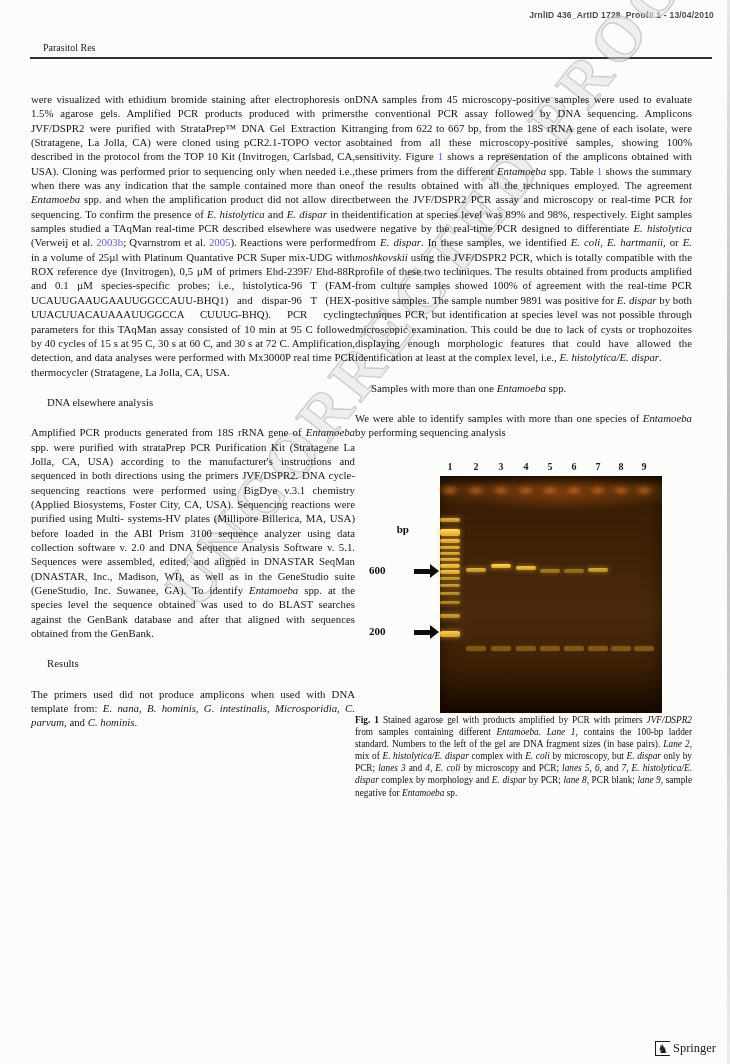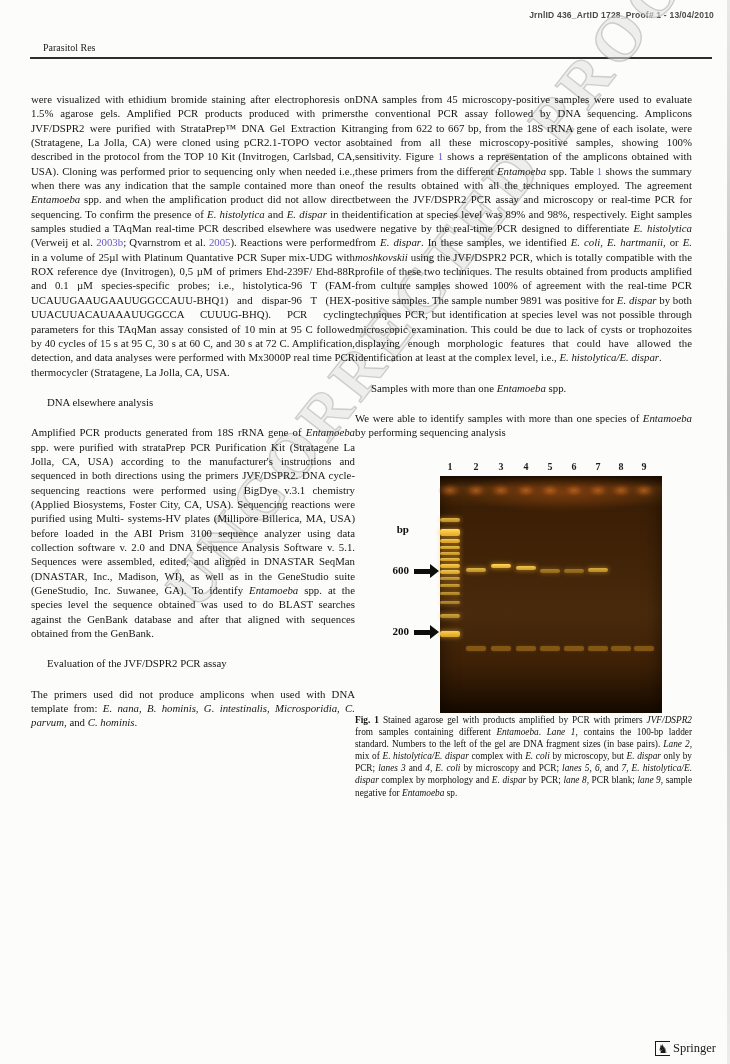--- a/index.html
+++ b/index.html
@@ -69,21 +69,21 @@
   }
   .band-bottom{
     position:absolute;width:20px;height:5px;border-radius:2px;
     background:#b9811e;box-shadow:0 0 3px rgba(230,160,50,.35);
   }
   .bp-label{
     position:absolute;left:14px;top:62px;width:40px;text-align:right;
     font-size:11px;font-weight:bold;color:#111;
   }
   .marker-label{
-    position:absolute;left:14px;width:40px;text-align:right;
+    position:absolute;left:14px;width:40px;
     font-size:11px;font-weight:bold;color:#111;
   }
   .marker-arrow{position:absolute;left:59px;width:16px;height:5px;background:#0d0d0d;}
   .marker-arrow::after{
     content:"";position:absolute;right:-9px;top:-4.5px;
     border-left:9px solid #0d0d0d;border-top:7px solid transparent;border-bottom:7px solid transparent;
   }
   .fig-caption{
     margin-top:15px;font-size:9.3px;line-height:12.15px;text-align:justify;color:#101010;
   }
@@ -108,21 +108,21 @@
   <div class="header-rule"></div>
 
   <div class="watermark">UNCORRECTED PROOF</div>
 
   <div class="columns">
 
     <div class="col col-left">
       <p class="para"><span>were visualized with ethidium bromide staining after electrophoresis on 1.5% agarose gels. Amplified PCR products produced with primers JVF/DSPR2 were purified with StrataPrep™ DNA Gel Extraction Kit (Stratagene, La Jolla, CA) were cloned using pCR2.1-TOPO vector as described in the protocol from the TOP 10 Kit (Invitrogen, Carlsbad, CA, USA). Cloning was performed prior to sequencing only when needed i.e., when there was any indication that the sample contained more than one </span><span class="it">Entamoeba</span><span> spp. and when the amplification product did not allow direct sequencing. To confirm the presence of </span><span class="it">E. histolytica</span><span> and </span><span class="it">E. dispar</span><span> in the samples studied a TAqMan real-time PCR described elsewhere was used (Verweij et al. </span><span class="lnk">2003b</span><span>; Qvarnstrom et al. </span><span class="lnk">2005</span><span>). Reactions were performed in a volume of 25µl with Platinum Quantative PCR Super mix-UDG with ROX reference dye (Invitrogen), 0,5 µM of primers Ehd-239F/ Ehd-88R and 0.1 µM species-specific probes; i.e., histolytica-96 T (FAM-UCAUUGAAUGAAUUGGCCAUU-BHQ1) and dispar-96 T (HEX-UUACUUACAUAAAUUGGCCA CUUUG-BHQ). PCR cycling parameters for this TAqMan assay consisted of 10 min at 95 C followed by 40 cycles of 15 s at 95 C, 30 s at 60 C, and 30 s at 72 C. Amplification, detection, and data analyses were performed with Mx3000P real time PCR thermocycler (Stratagene, La Jolla, CA, USA.</span></p>
       <h3 class="subhead h-seq">DNA elsewhere analysis</h3>
       <p class="para"><span>Amplified PCR products generated from 18S rRNA gene of </span><span class="it">Entamoeba</span><span> spp. were purified with strataPrep PCR Purification Kit (Stratagene La Jolla, CA, USA) according to the manufacturer's instructions and sequenced in both directions using the primers JVF/DSPR2. DNA cycle-sequencing reactions were performed using BigDye v.3.1 chemistry (Applied Biosystems, Foster City, CA, USA). Sequencing reactions were purified using Multi- systems-HV plates (Millipore Billerica, MA, USA) before loaded in the ABI Prism 3100 sequence analyzer using data collection software v. 2.0 and DNA Sequence Analysis Software v. 5.1. Sequences were assembled, edited, and aligned in DNASTAR SeqMan (DNASTAR, Inc., Madison, WI), as well as in the GeneStudio suite (GeneStudio, Inc. Suwanee, GA). To identify </span><span class="it">Entamoeba</span><span> spp. at the species level the sequence obtained was used to do BLAST searches against the GenBank database and after that aligned with sequences obtained from the GenBank.</span></p>
-      <h3 class="subhead h-eval">Evaluation of the JVF/DSPR2 PCR assay</h3>
+      <h3 class="subhead h-results">Results</h3>
       <p class="para p3"><span>The primers used did not produce amplicons when used with DNA template from: </span><span class="it">E. nana</span><span>, </span><span class="it">B. hominis</span><span>, </span><span class="it">G. intestinalis</span><span>, </span><span class="it">Microsporidia</span><span>, </span><span class="it">C. parvum</span><span>, and </span><span class="it">C. hominis</span><span>.</span></p>
     </div>
 
     <div class="col col-right">
       <p class="para"><span>DNA samples from 45 microscopy-positive samples were used to evaluate the conventional PCR assay followed by DNA sequencing. Amplicons ranging from 622 to 667 bp, from the 18S rRNA gene of each isolate, were obtained from all these microscopy-positive samples, showing 100% sensitivity. Figure </span><span class="lnk">1</span><span> shows a representation of the amplicons obtained with these primers from the different </span><span class="it">Entamoeba</span><span> spp. Table </span><span class="lnk">1</span><span> shows the summary of the results obtained with all the techniques employed. The agreement between the JVF/DSPR2 PCR assay and microscopy or real-time PCR for identification at species level was 89% and 98%, respectively. Eight samples were negative by the real-time PCR designed to differentiate </span><span class="it">E. histolytica</span><span> from </span><span class="it">E. dispar</span><span>. In these samples, we identified </span><span class="it">E. coli</span><span>, </span><span class="it">E. hartmanii</span><span>, or </span><span class="it">E. moshkovskii</span><span> using the JVF/DSPR2 PCR, which is totally compatible with the profile of these two techniques. The results obtained from products amplified from culture samples showed 100% of agreement with the real-time PCR positive samples. The sample number 9891 was positive for </span><span class="it">E. dispar</span><span> by both techniques PCR, but identification at species level was not possible through microscopic examination. This could be due to lack of cysts or trophozoites displaying enough morphologic features that could have allowed the identification at least at the complex level, i.e., </span><span class="it">E. histolytica/E. dispar</span><span>.</span></p>
       <h3 class="subhead h-samples"><span>Samples with more than one </span><span class="it">Entamoeba</span><span> spp.</span></h3>
       <p class="para p2r"><span>We were able to identify samples with more than one species of </span><span class="it">Entamoeba</span><span> by performing sequencing analysis</span></p>
 
       <div class="figure-gel">
         <div class="bp-label">bp</div>

